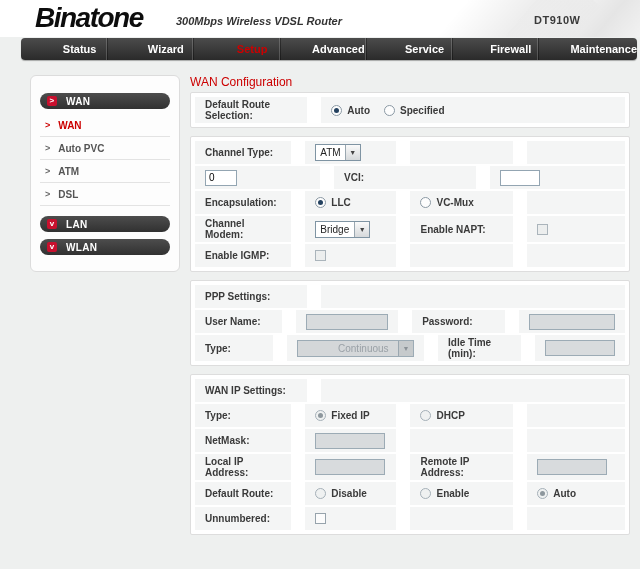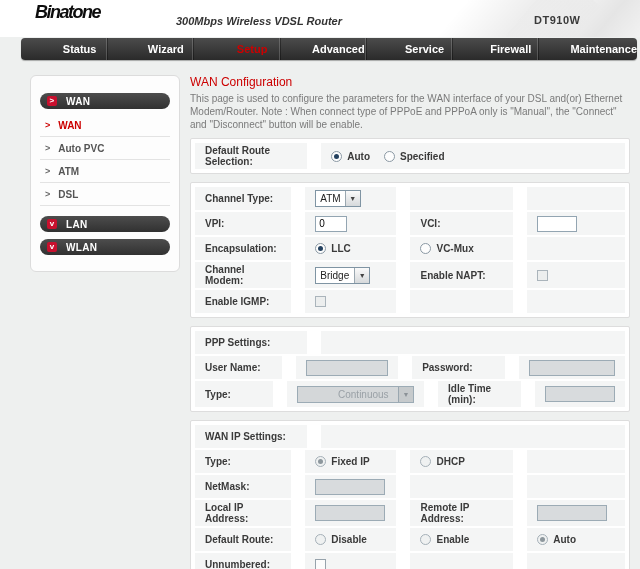--- a/index.html
+++ b/index.html
@@ -19,21 +19,21 @@
     background: linear-gradient(to right, rgba(0,0,0,0) 0%, rgba(0,0,0,0.07) 45%, rgba(0,0,0,0) 90%);
     transform: rotate(40deg);
   }
   .streak-b {
     position: absolute; top: -50px; right: -30px; width: 140px; height: 160px;
     background: linear-gradient(to right, rgba(0,0,0,0) 0%, rgba(0,0,0,0.10) 50%, rgba(0,0,0,0) 100%);
     transform: rotate(40deg);
   }
   .logo {
     position: absolute; left: 35px; top: 2px;
-    font-size: 18px; font-weight: bold; font-style: italic;
+    font-size: 28px; font-weight: bold; font-style: italic;
     letter-spacing: -1.5px; color: #0d0d0d;
   }
   .subtitle {
     position: absolute; left: 176px; top: 15px;
     font-size: 11px; font-weight: bold; font-style: italic; color: #333;
   }
   .model {
     position: absolute; left: 534px; top: 14px;
     font-size: 11px; font-weight: bold; color: #3a3a3a; letter-spacing: .5px;
   }
@@ -183,21 +183,20 @@
       <span>LAN</span>
     </div>
     <div class="side-header">
       <span class="badge">v</span>
       <span>WLAN</span>
     </div>
   </aside>
 
   <main class="main">
     <div class="page-title">WAN Configuration</div>
-    <div class="page-desc">This page is used to configure the parameters for the WAN interface of your DSL and(or) Ethernet Modem/Router. Note : When connect type of PPPoE and PPPoA only is "Manual", the "Connect" and "Disconnect" button will be enable.</div>
 
     <div class="section">
       <div class="frow">
         <div class="cell c1 lbl">Default Route Selection:</div>
         <div class="cell cmerge">
           <span class="radio checked"></span>
           <span class="rlabel">Auto</span>
           <span class="radio"></span>
           <span class="rlabel">Specified</span>
         </div>
@@ -210,21 +209,20 @@
         <div class="cell c2">
           <span class="select">
             <span class="stext">ATM</span>
             <span class="sarrow">▼</span>
           </span>
         </div>
         <div class="cell c3"></div>
         <div class="cell c4"></div>
       </div>
       <div class="frow">
-        <div class="cell c1 lbl">VPI:</div>
         <div class="cell c2">
           <input class="tinput w32" value="0" style="">
         </div>
         <div class="cell c3 lbl">VCI:</div>
         <div class="cell c4">
           <input class="tinput w40" value="" style="">
         </div>
       </div>
       <div class="frow">
         <div class="cell c1 lbl">Encapsulation:</div>

